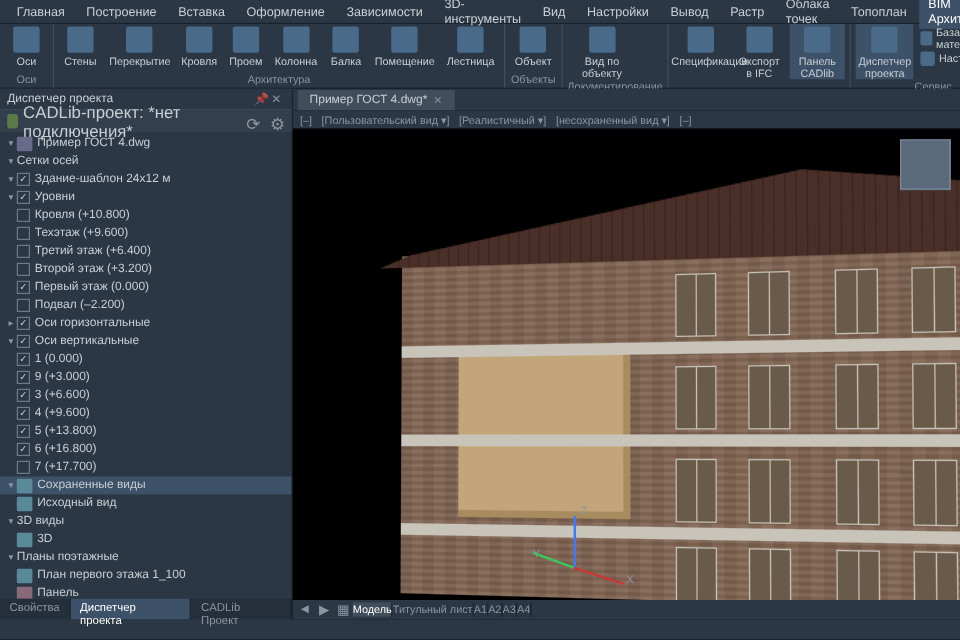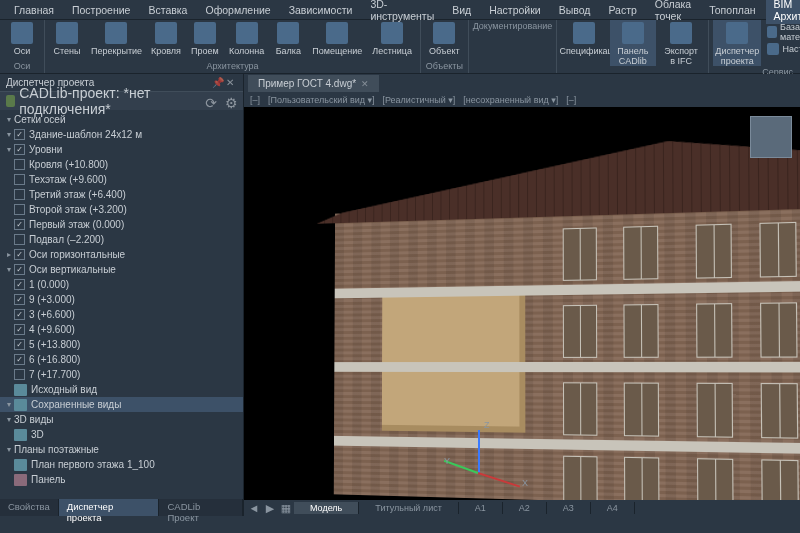--- a/index.html
+++ b/index.html
@@ -51,21 +51,21 @@
 
 
 .viewport { flex:1; display:flex; flex-direction:column; background:#000; }
 .vp-tabs { height:18px; background:#2b3744; display:flex; align-items:flex-end; }
 .vp-tab { padding:3px 10px; font-size:10px; background:#404d5a; margin-left:4px; display:flex;align-items:flex-end;gap:5px;}
 .vp-tab .x{opacity:.5;font-size:9px;}
 .vp-bar { height:16px; background:#2b3744; display:flex; align-items:center; gap:8px; padding:0 6px; font-size:9px; color:#8a95a0; border-bottom:1px solid #000;}
 .vp-bar span{display:flex;align-items:center;gap:3px}
 .vp-canvas { flex:1; position:relative; background:#000; overflow:hidden; }
 .vp-bottom { height:16px; background:#2b3744; display:flex; align-items:center; padding:0 2px; }
-.vp-bottom .btab { font-size:9px; padding:1px 16px; color:#8a95a0; border-right:1px solid #1a232c;}
+.vp-bottom .btab { font-size:9px; padding:1px 0; color:#8a95a0; border-right:1px solid #1a232c;}
 .vp-bottom .btab.act{background:#404d5a;color:#fff;}
 .vp-bottom .l{width:16px;text-align:center;color:#8a95a0;}
 
 
 .bldg { position:absolute; left:20px; top:30px; right:-40px; height:370px; transform:perspective(1200px) rotateX(2deg) rotateY(-14deg); transform-origin:40% 50%;}
 .facade { position:absolute; left:60px; top:70px; width:640px; height:290px;
   background:repeating-linear-gradient(0deg,#8a6f5e 0 3px,#7c614f 3px 6px),
              repeating-linear-gradient(90deg,rgba(0,0,0,.08) 0 10px,transparent 10px 20px);
   background-blend-mode:multiply;}
 .roof { position:absolute; left:40px; top:10px; width:700px; height:70px; background:#4a2f28;
@@ -160,35 +160,41 @@
     <div class="ribbon-group">
       <div class="ribbon-btns">
         <div class="ribbon-btn">
           <div class="ico"></div>
           <div class="lbl">Объект</div>
         </div>
       </div>
       <div class="title">Объекты</div>
     </div>
     <div class="ribbon-group">
+      <div class="ribbon-btns">
+        <div class="ribbon-btn">
+          <div class="ico"></div>
+          <div class="lbl">Вид по объекту</div>
+        </div>
+      </div>
       <div class="title">Документирование</div>
     </div>
     <div class="ribbon-group">
       <div class="ribbon-btns">
         <div class="ribbon-btn">
           <div class="ico"></div>
           <div class="lbl">Спецификации</div>
         </div>
+        <div class="ribbon-btn">
+          <div class="ico"></div>
+          <div class="lbl">Экспорт в IFC</div>
+        </div>
         <div class="ribbon-btn active">
           <div class="ico"></div>
           <div class="lbl">Панель CADlib</div>
-        </div>
-        <div class="ribbon-btn">
-          <div class="ico"></div>
-          <div class="lbl">Экспорт в IFC</div>
         </div>
       </div>
     </div>
     <div class="ribbon-group">
       <div class="ribbon-btns">
         <div class="ribbon-btn active">
           <div class="ico"></div>
           <div class="lbl">Диспетчер проекта</div>
         </div>
         <div class="ribbon-small">
@@ -209,20 +215,25 @@
       <span class="ic">✕</span>
     </div>
     <div class="panel-sub">
       <span class="ic"></span>
       <span>CADLib-проект: *нет подключения*</span>
       <span class="spacer"></span>
       <span class="ri">⟳</span>
       <span class="ri">⚙</span>
     </div>
     <div class="tree" id="tree">
+        <div class="row ind1">
+          <span class="arr open"></span>
+          <span class="fi db"></span>
+          <span>Пример ГОСТ 4.dwg</span>
+        </div>
         <div class="row ind2">
           <span class="arr open"></span>
           <span>Сетки осей</span>
         </div>
         <div class="row ind3">
           <span class="arr open"></span>
           <span class="chk on"></span>
           <span>Здание-шаблон 24x12 м</span>
         </div>
         <div class="row ind4">
@@ -298,29 +309,29 @@
         <div class="row ind5">
           <span style="width:10px"></span>
           <span class="chk on"></span>
           <span>6 (+16.800)</span>
         </div>
         <div class="row ind5">
           <span style="width:10px"></span>
           <span class="chk "></span>
           <span>7 (+17.700)</span>
         </div>
+        <div class="row ind2 sel">
+          <span class="arr open"></span>
+          <span class="fi v"></span>
+          <span>Сохраненные виды</span>
+        </div>
         <div class="row ind3">
           <span style="width:10px"></span>
           <span class="fi v"></span>
           <span>Исходный вид</span>
-        </div>
-        <div class="row ind2 sel">
-          <span class="arr open"></span>
-          <span class="fi v"></span>
-          <span>Сохраненные виды</span>
         </div>
         <div class="row ind3">
           <span class="arr open"></span>
           <span>3D виды</span>
         </div>
         <div class="row ind4">
           <span style="width:10px"></span>
           <span class="fi v"></span>
           <span>3D</span>
         </div>

